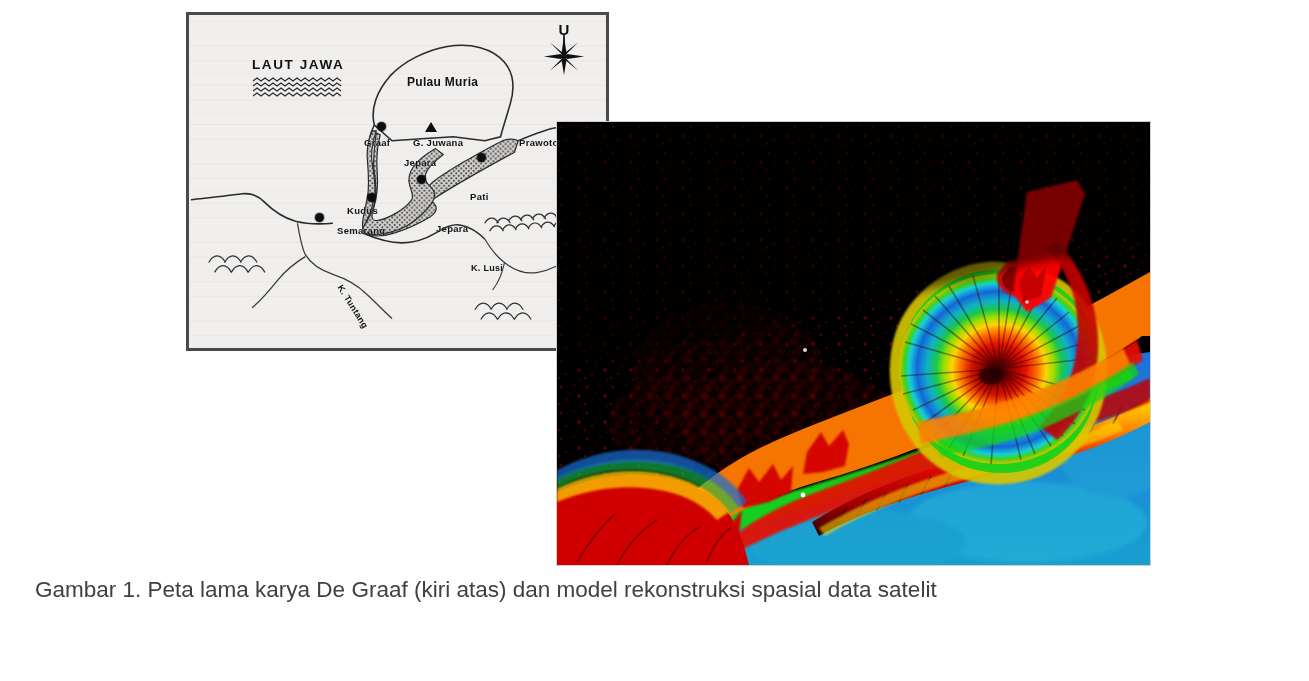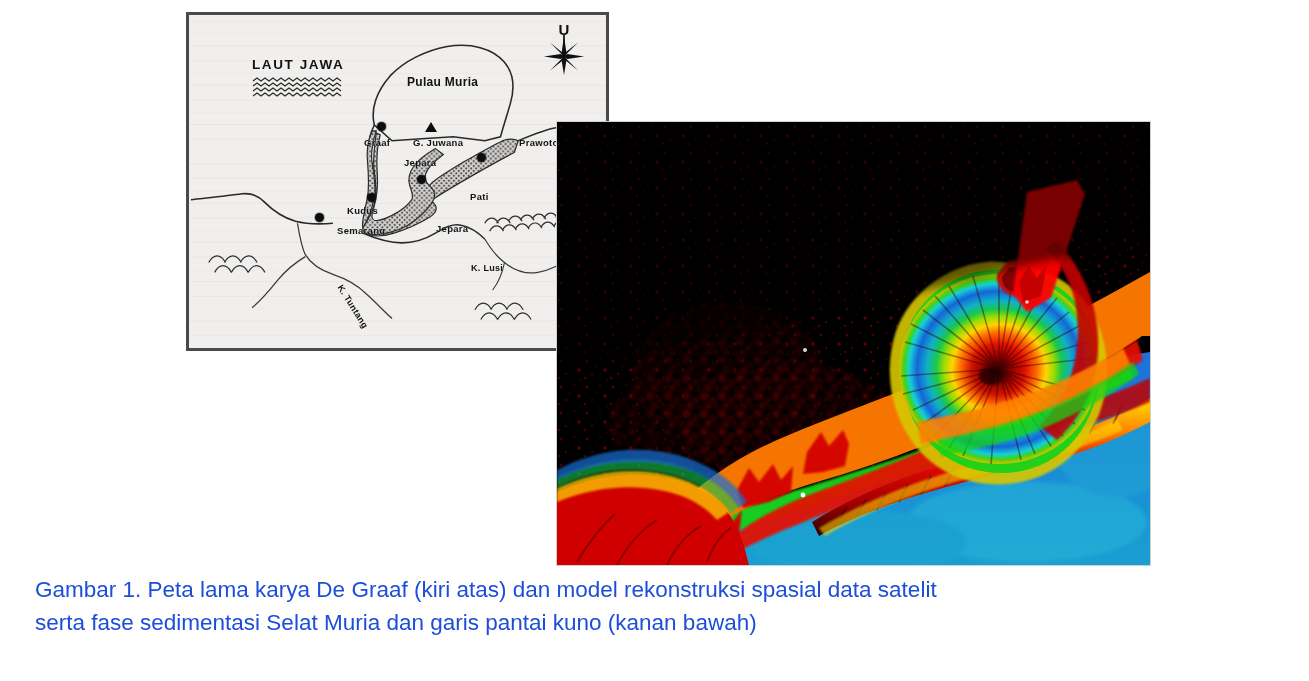--- a/index.html
+++ b/index.html
@@ -53,21 +53,21 @@
   #sat{
     position:absolute;left:557px;top:122px;width:593px;height:443px;
     background:#000;overflow:hidden;
     box-shadow:0 0 0 1px #cfcfcf;
   }
   .sat-layer{position:absolute;inset:0;}
 
   
   #caption{
     position:absolute;left:35px;top:573px;width:1240px;
-    font-size:22.5px;line-height:1.47;color:#1d4ed8;
+    font-size:22.5px;line-height:1.47;color:#404040;
     font-family:"Liberation Sans", sans-serif;
   }
   #caption div{white-space:nowrap;}
 </style>
 </head>
 <body>
 
 <div id="figure-root">
 
   <div id="old-map">
@@ -425,16 +425,15 @@
 
       <g opacity="0.5" filter="url(#soft2)">
         <path d="M0,0 L593,0 L593,120 C520,130 440,150 360,170
                  C280,190 190,210 100,230 L0,250 Z" fill="#000"></path>
       </g>
     </svg>
   </div>
 
   <div id="caption">
     <div>Gambar 1. Peta lama karya De Graaf (kiri atas) dan model rekonstruksi spasial data satelit</div>
-    <div>serta fase sedimentasi Selat Muria dan garis pantai kuno (kanan bawah)</div>
   </div>
 
 </div>
 
 </body></html>

